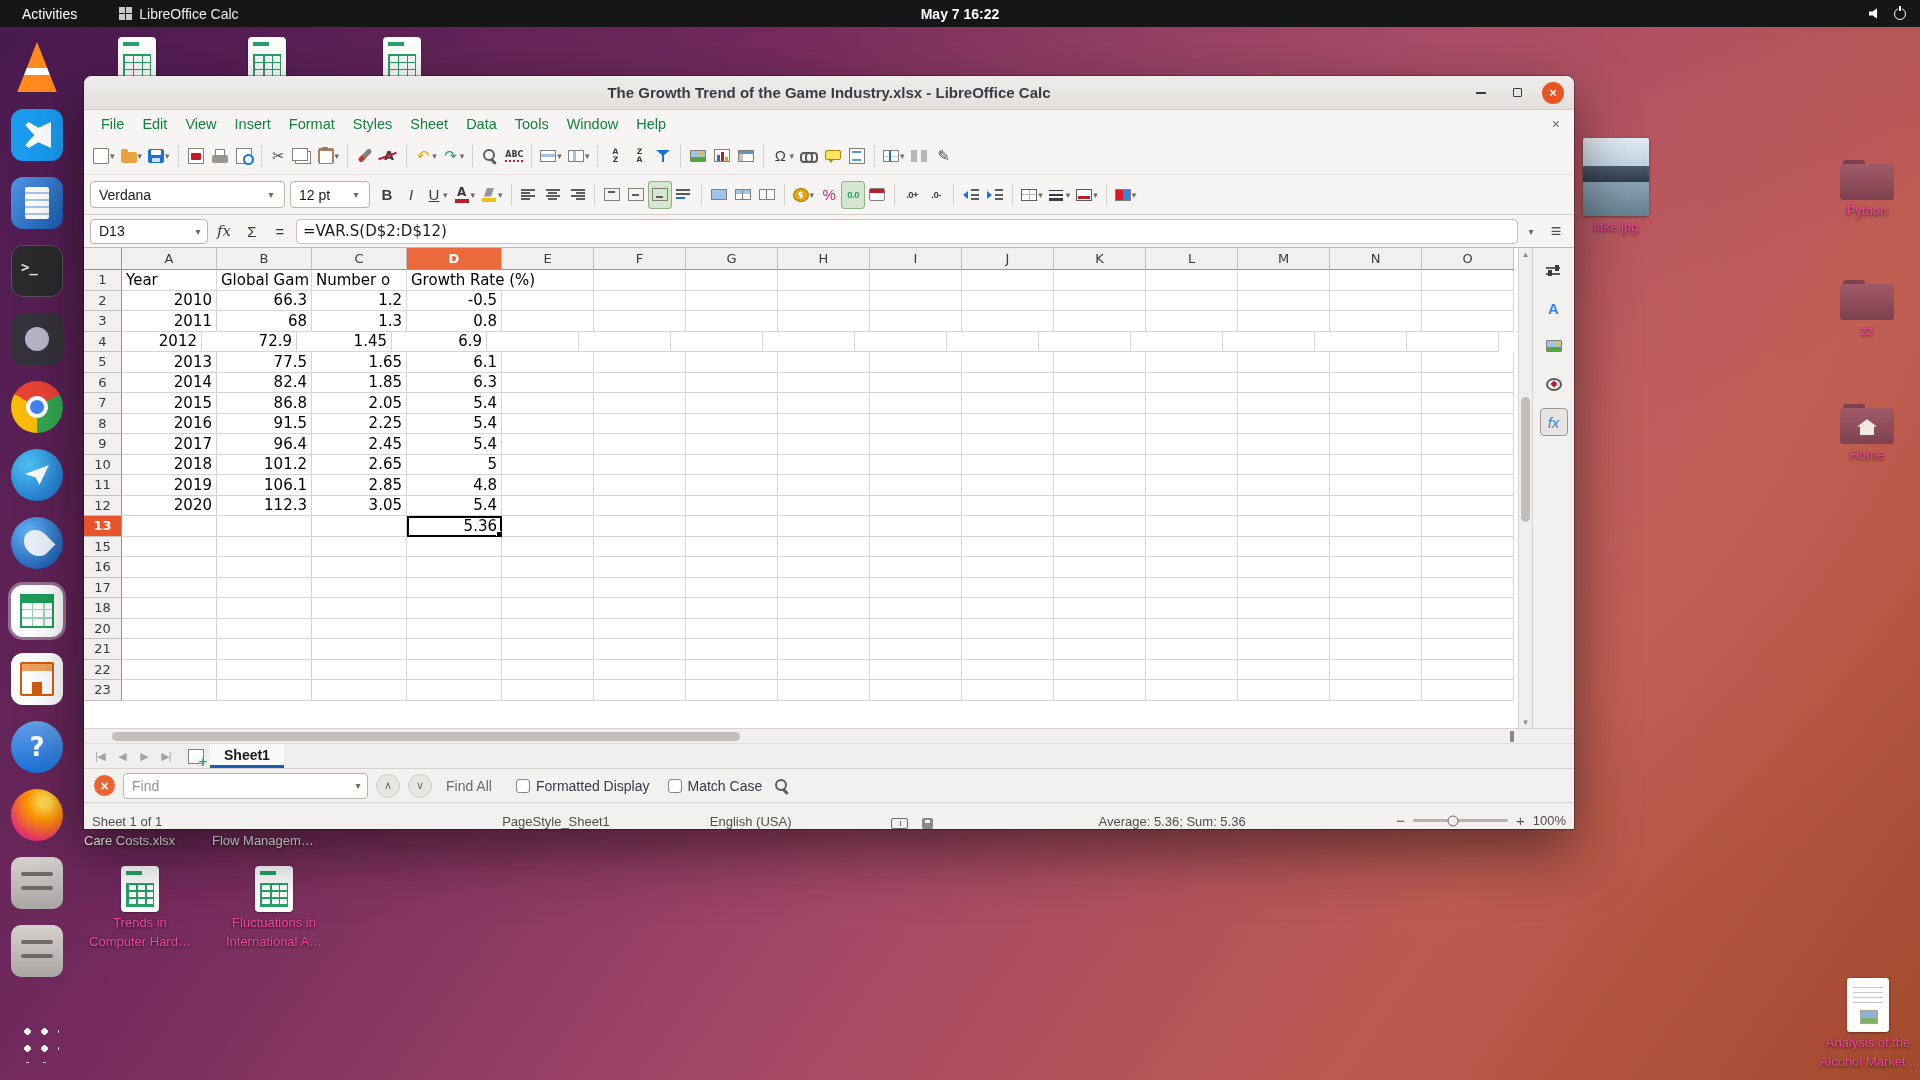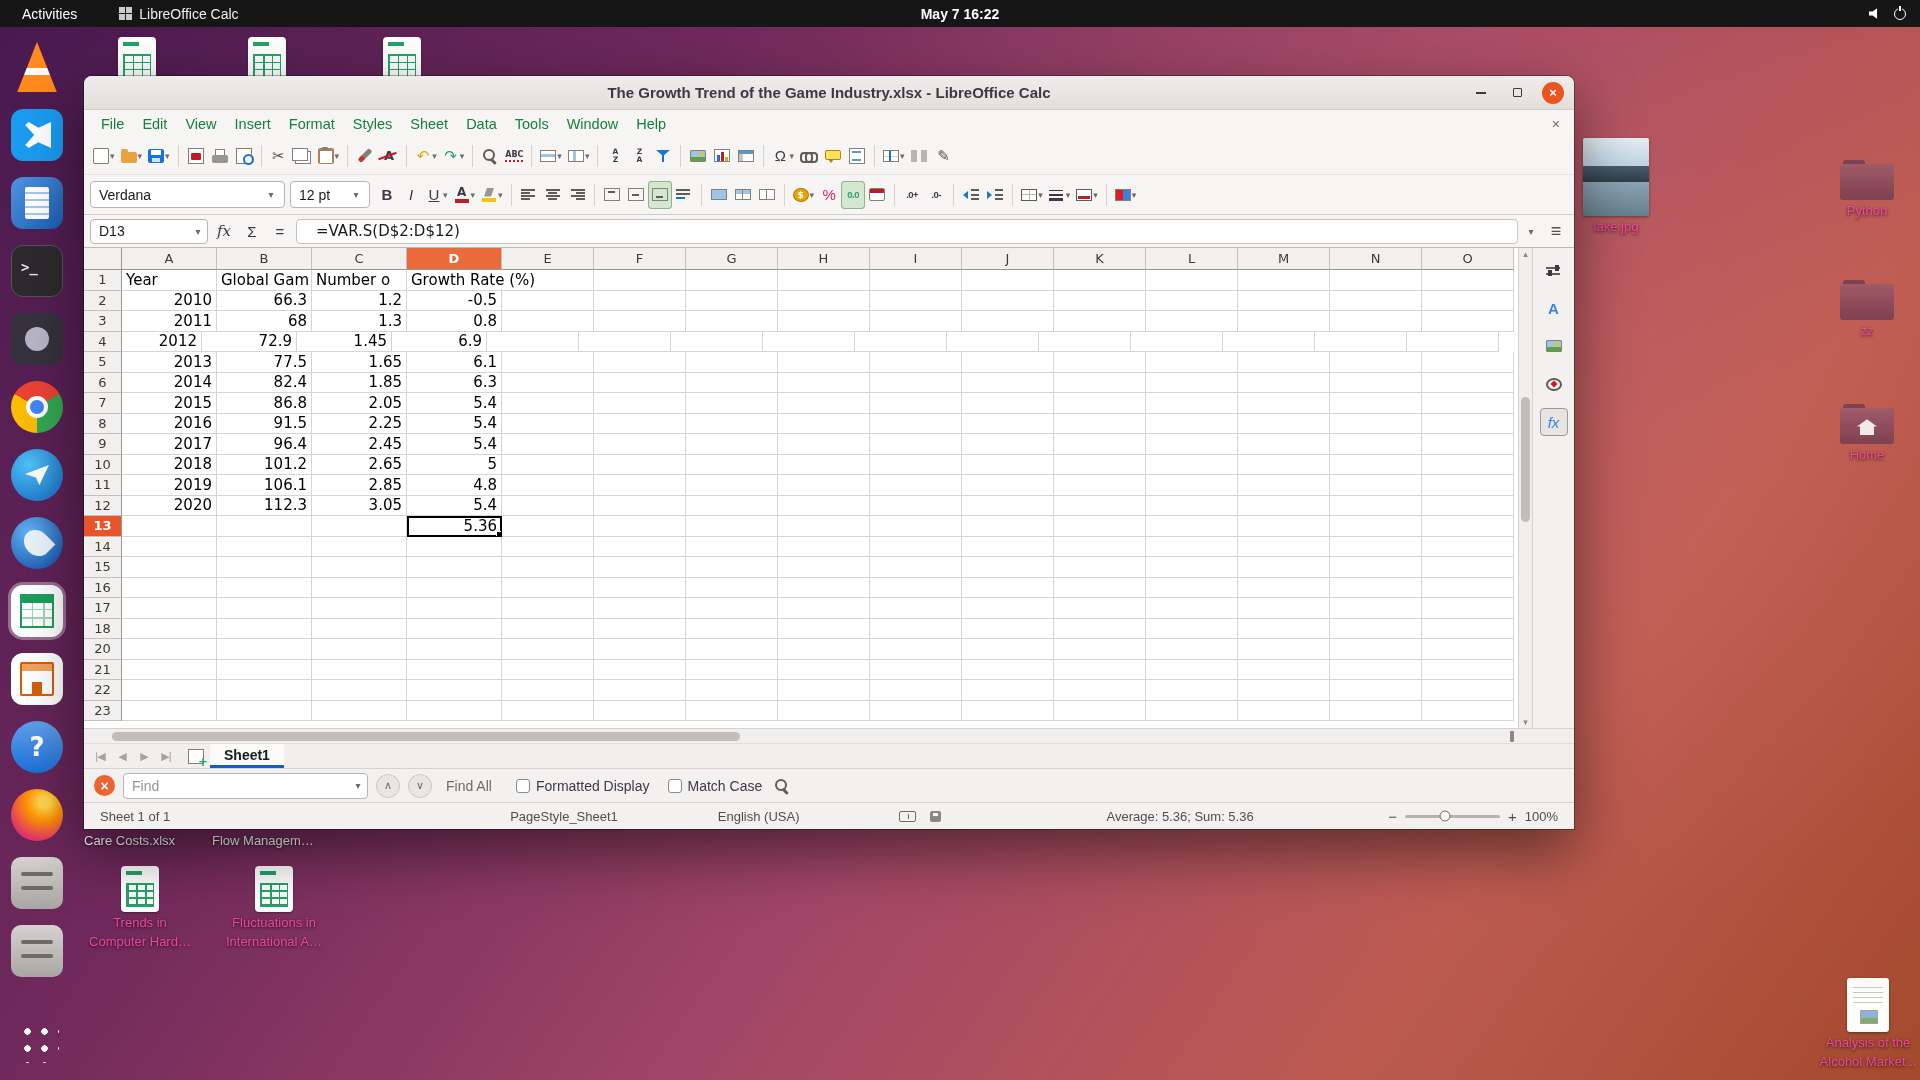--- a/index.html
+++ b/index.html
@@ -232,21 +232,21 @@
     linear-gradient(#5e5c58 0 0) 0 3px/14px 2px no-repeat,linear-gradient(#5e5c58 0 0) 0 9px/14px 2px no-repeat}
   .i-nav{width:13px;height:13px;border:2px solid #5e5c58;border-radius:50%;position:relative}
   .i-nav::after{content:"";position:absolute;left:50%;top:50%;width:5px;height:5px;background:#c01c28;transform:translate(-50%,-50%) rotate(45deg)}
   .i-addsheet{width:13px;height:15px;background:#fff;border:1px solid #857f7a;position:relative}
   .i-addsheet::after{content:"+";position:absolute;right:-5px;bottom:-6px;color:#26a269;font:700 12px "DejaVu Sans",sans-serif}
   
   .formulabar{height:33px;flex:none;background:#f6f5f4;border-bottom:1px solid #bcb9b6;display:flex;align-items:center;gap:4px;padding:0 6px}
   .namebox-wrap{display:flex;align-items:center;height:25px;background:#fff;border:1px solid #b8b5b2;border-radius:4px;width:118px;flex:none}
   .namebox{flex:1;padding-left:8px;font-size:14px;color:#1a1a1a}
   .fb-btn{width:24px;height:24px;display:flex;align-items:center;justify-content:center;font-size:15px;color:#3d3846;flex:none}
-  .formula-input{flex:1;height:25px;background:#fff;border:1px solid #c4c1be;border-radius:4px;padding:0 19px;
+  .formula-input{flex:1;height:25px;background:#fff;border:1px solid #c4c1be;border-radius:4px;padding:0 6px;
     font-size:15px;font-family:"DejaVu Sans",sans-serif;color:#1a1a1a;outline:none;min-width:0}
   .fb-expand{width:18px;color:#6e6b67;font-size:10px;text-align:center;flex:none}
   .fb-menu{width:24px;font-size:18px;color:#55524e;text-align:center;flex:none}
   
   .gridwrap{flex:1;display:flex;min-height:0;background:#fff}
   .sheet{flex:1;overflow:hidden;background:#fff;font-family:"DejaVu Sans",sans-serif}
   .hdr-row{display:flex;height:22px}
   .corner{width:38px;flex:none;background:#f2f0ee;border-right:1px solid #9a9590;border-bottom:1px solid #9a9590}
   .col-hs{display:flex;flex:1}
   .col-h{height:22px;flex:none;display:flex;align-items:center;justify-content:center;font-size:13px;color:#3a3a3a;
@@ -287,22 +287,22 @@
     display:flex;align-items:center;justify-content:center;flex:none}
   .find-input-wrap{display:flex;align-items:center;height:26px;background:#fff;border:1px solid #b8b5b2;border-radius:4px;overflow:hidden;flex:none}
   .find-input{width:225px;height:100%;border:none;outline:none;padding:0 8px;font-size:14px;background:transparent;color:#3d3846;font-family:inherit}
   .find-input::placeholder{color:#9a9590}
   .find-nav{width:24px;height:24px;border-radius:50%;background:#e8e6e3;border:1px solid #cbc8c5;color:#6e6b67;
     display:flex;align-items:center;justify-content:center;font-size:11px;flex:none}
   .find-all{font-size:14px;color:#6e6b67;margin:0 6px;white-space:nowrap}
   .find-check{display:flex;align-items:center;gap:6px;font-size:14px;color:#3d3846;margin-left:10px;white-space:nowrap}
   .checkbox{width:14px;height:14px;background:#fff;border:1px solid #8a8784;border-radius:3px;flex:none}
   
-  .statusbar{height:27px;flex:none;background:#f3f1ef;border-top:1px solid #d5d2cf;display:flex;align-items:center;
-    padding:0 16px;font-size:13px;color:#504e4b}
+  .statusbar{height:27px;flex:none;background:#f3f1ef;border-top:1px solid #d5d2cf;display:flex;align-items:flex-end;
+    padding:0 8px;font-size:13px;color:#504e4b}
   .st-pagestyle{margin-left:340px}
   .st-lang{margin-left:100px}
   .i-selmode{margin-left:100px;width:17px;height:11px;border:1px solid #6e6b67;border-radius:2px;position:relative}
   .i-selmode::after{content:"";position:absolute;left:50%;top:2px;bottom:2px;width:1.5px;background:#6e6b67}
   .i-modified{margin-left:14px;width:11px;height:11px;background:#8a8784;border-radius:2px;position:relative}
   .i-modified::after{content:"";position:absolute;left:3px;top:2px;width:5px;height:3px;background:#f6f5f4}
   .st-stats{margin-left:165px}
   .zoom-group{margin-left:auto;display:flex;align-items:center;gap:8px}
   .zoom-track{width:95px;height:3px;background:#b5b2af;border-radius:2px;position:relative}
   .zoom-knob{position:absolute;left:42%;top:50%;transform:translate(-50%,-50%);width:11px;height:11px;border-radius:50%;background:#f6f5f4;border:1px solid #6e6b67}
@@ -994,38 +994,20 @@
             <div class="cell" style="width: 92px;"></div>
             <div class="cell" style="width: 92px;"></div>
             <div class="cell" style="width: 92px;"></div>
             <div class="cell" style="width: 92px;"></div>
             <div class="cell" style="width: 92px;"></div>
             <div class="cell" style="width: 92px;"></div>
             <div class="cell" style="width: 92px;"></div>
             <div class="cell" style="width: 92px;"></div>
           </div>
           <div class="grid-row">
-            <div class="row-h">14</div>
-            <div class="cell" style="width: 95px;"></div>
-            <div class="cell" style="width: 95px;"></div>
-            <div class="cell" style="width: 95px;"></div>
-            <div class="cell" style="width: 95px;"></div>
-            <div class="cell" style="width: 92px;"></div>
-            <div class="cell" style="width: 92px;"></div>
-            <div class="cell" style="width: 92px;"></div>
-            <div class="cell" style="width: 92px;"></div>
-            <div class="cell" style="width: 92px;"></div>
-            <div class="cell" style="width: 92px;"></div>
-            <div class="cell" style="width: 92px;"></div>
-            <div class="cell" style="width: 92px;"></div>
-            <div class="cell" style="width: 92px;"></div>
-            <div class="cell" style="width: 92px;"></div>
-            <div class="cell" style="width: 92px;"></div>
-          </div>
-          <div class="grid-row">
             <div class="row-h">15</div>
             <div class="cell" style="width: 95px;"></div>
             <div class="cell" style="width: 95px;"></div>
             <div class="cell" style="width: 95px;"></div>
             <div class="cell" style="width: 95px;"></div>
             <div class="cell" style="width: 92px;"></div>
             <div class="cell" style="width: 92px;"></div>
             <div class="cell" style="width: 92px;"></div>
             <div class="cell" style="width: 92px;"></div>
             <div class="cell" style="width: 92px;"></div>

